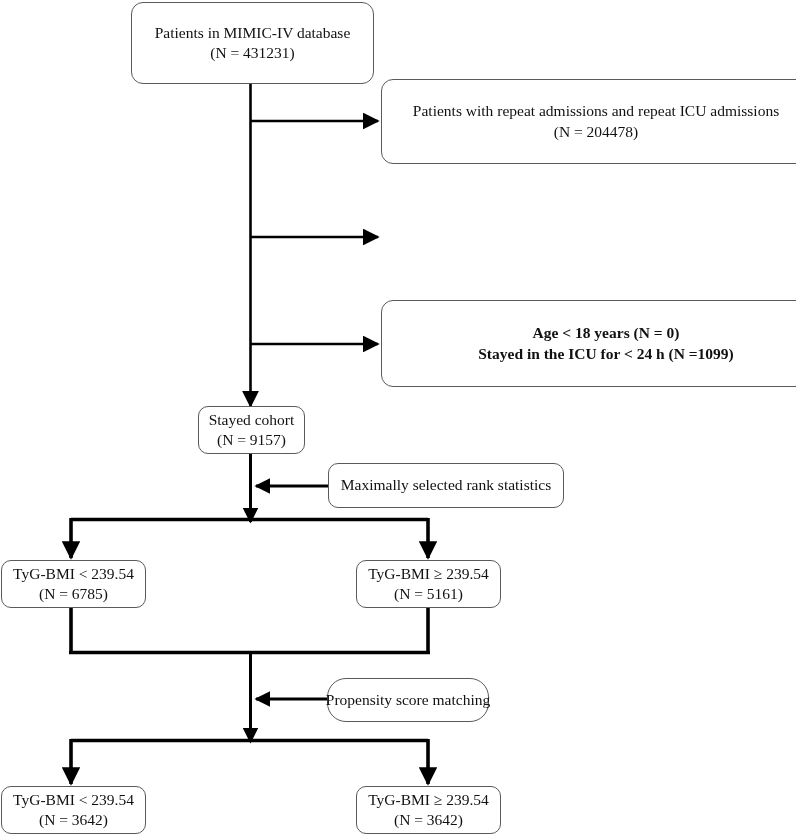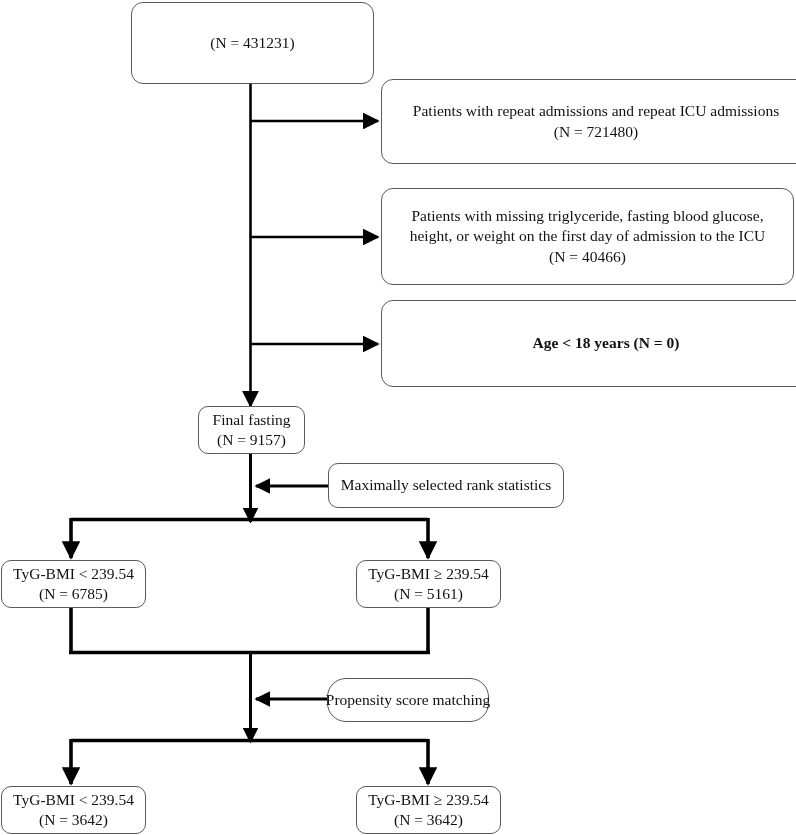--- a/index.html
+++ b/index.html
@@ -94,40 +94,37 @@
     </g>
 
     <g stroke="#000000" fill="none" stroke-width="3.6" stroke-linejoin="miter">
       <path d="M 71 740.5 L 428 740.5"></path>
       <path d="M 71 739 L 71 784" marker-end="url(#arrowThick)"></path>
       <path d="M 428 739 L 428 784" marker-end="url(#arrowThick)"></path>
     </g>
   </svg>
 
   <div class="node" style="left:131px; top:2px; width:243px; height:82px;">
+    <span class="ln">Patients in MIMIC-IV database</span>
     <span class="ln">(N = 431231)</span>
   </div>
 
   <div class="node" style="left:381px; top:79px; width:430px; height:85px;">
     <span class="ln">Patients with repeat admissions and repeat ICU admissions</span>
-    <span class="ln">(N = 721480)</span>
+    <span class="ln">(N = 204478)</span>
   </div>
 
-  <div class="node" style="left:381px; top:188px; width:413px; height:97px;">
-    <span class="ln">Patients with missing triglyceride, fasting blood glucose,</span>
-    <span class="ln">height, or weight on the first day of admission to the ICU</span>
-    <span class="ln">(N = 40466)</span>
-  </div>
 
   <div class="node" style="left:381px; top:300px; width:450px; height:87px;font-weight:bold;">
     <span class="ln">Age &lt; 18 years  (N = 0)</span>
+    <span class="ln">Stayed in the ICU for &lt; 24 h  (N =1099)</span>
   </div>
 
   <div class="node tight" style="left:198px; top:406px; width:107px; height:48px;">
-    <span class="ln">Final fasting</span>
+    <span class="ln">Stayed cohort</span>
     <span class="ln">(N = 9157)</span>
   </div>
 
   <div class="node tight" style="left:328px; top:463px; width:236px; height:45px;">
     <span class="ln">Maximally selected rank statistics</span>
   </div>
 
   <div class="node tight" style="left:1px; top:560px; width:145px; height:48px;">
     <span class="ln">TyG-BMI &lt; 239.54</span>
     <span class="ln">(N = 6785)</span>

